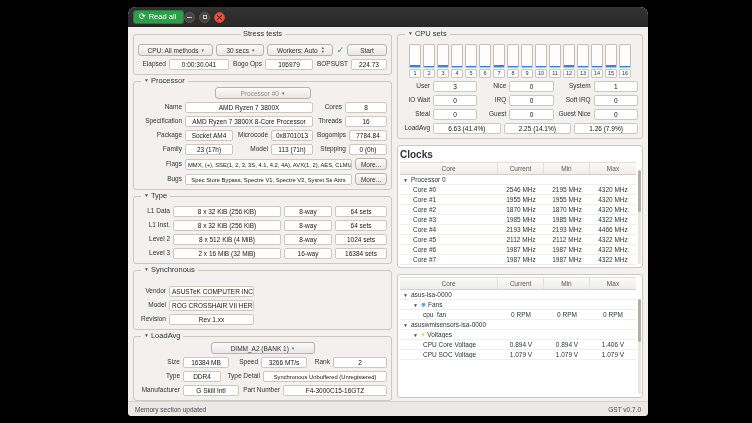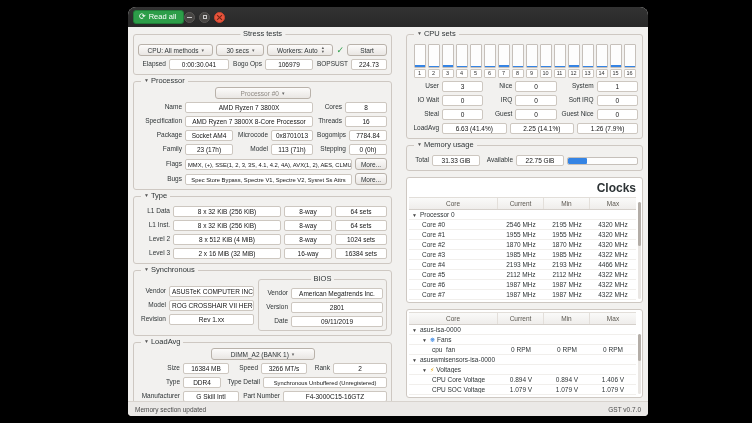--- a/index.html
+++ b/index.html
@@ -16,21 +16,21 @@
   .winbtns{display:flex;gap:4px;align-items:center}
   .wbtn{width:11px;height:11px;border-radius:50%;display:flex;align-items:center;justify-content:center;cursor:pointer}
   .wbtn.min,.wbtn.max{background:#474543;border:1px solid #5b5957}
   .wbtn.close{background:#e9543d;border:1px solid #c9472f}
   .g-min{width:5px;height:1px;background:#c8c8c8}
   .g-max{width:4px;height:4px;border:1px solid #c8c8c8}
   .g-close{position:relative;width:7px;height:7px}
   .g-close::before,.g-close::after{content:"";position:absolute;left:3px;top:0;width:1px;height:7px;background:#6e2413}
   .g-close::before{transform:rotate(45deg)}.g-close::after{transform:rotate(-45deg)}
   
-  .content{flex:1;display:flex;gap:14px;padding:6px 5px 3px;overflow:hidden}
+  .content{flex:1;display:flex;gap:5px;padding:6px 5px 3px;overflow:hidden}
   .col-left{width:259px;flex:0 0 auto;display:flex;flex-direction:column}
   .col-right{flex:1;display:flex;flex-direction:column;min-width:0}
   .section{position:relative;border:1px solid #cec8c2;border-radius:3px;margin-top:6px;padding:7px 4px 4px;flex:0 0 auto}
   .section.first{margin-top:1px}
   .sec-title{position:absolute;top:-5px;left:7px;background:#f2f1ef;padding:0 3px;font-size:7.5px;color:#2e3436;
     display:flex;align-items:center;gap:2px;line-height:1;cursor:pointer;white-space:nowrap}
   .sec-title.centered{left:50%;transform:translateX(-50%)}
   .exp-tri{font-size:5px;color:#555;line-height:1}
   .row{display:flex;align-items:center;gap:3px;margin-top:3px;min-width:0}
   .row.tight{margin-top:2px}
@@ -57,21 +57,21 @@
   .trough{width:100%;height:24px;border:1px solid #c6c0ba;background:#fdfdfd;position:relative;border-radius:1px;overflow:hidden}
   .mfill{position:absolute;bottom:0;left:0;width:100%;background:#3584e4}
   .mnum{width:100%;height:9px;border:1px solid #cdc7c0;border-radius:1px;background:#fff;font-size:5.5px;
     text-align:center;line-height:7px;color:#333;overflow:hidden}
   
   .progress{flex:1;height:8px;border:1px solid #c6c0ba;border-radius:2px;background:#fdfdfd;overflow:hidden;align-self:center}
   .pfill{height:100%;background:#3584e4;border-radius:1px}
   
   .table-sec{background:#fff;padding:2px 6px 2px 2px;display:flex;flex-direction:column;overflow:hidden}
   .table-sec.fill{flex:1 1 auto;min-height:0}
-  .table-title{text-align:right;font-size:12px;font-weight:bold;color:#2e3436;padding:1px 0 2px;flex:0 0 auto}
+  .table-title{text-align:left;font-size:10px;font-weight:bold;color:#2e3436;padding:1px 0 2px;flex:0 0 auto}
   .thead{display:flex;border-top:1px solid #e2ded9;border-bottom:1px solid #d5d0cb;background:linear-gradient(#fafaf9,#efedeb);flex:0 0 auto}
   .th{font-size:6.5px;color:#5a564f;text-align:center;padding:2px 0;border-right:1px solid #e3dfda;width:46px;flex:0 0 auto}
   .th.thn{flex:1 1 auto;width:auto}
   .th:last-child{border-right:none}
   .tbody{flex:1 1 auto;min-height:0;overflow:hidden}
   .trow{display:flex;align-items:center;height:10px;border-bottom:1px solid #f1efec;background:#fff}
   .tname{flex:1 1 auto;display:flex;align-items:center;gap:2px;font-size:6.5px;color:#2e3436;white-space:nowrap;overflow:hidden;min-width:0}
   .tval{width:46px;flex:0 0 auto;font-size:6.5px;color:#2e3436;text-align:center;white-space:nowrap;overflow:hidden}
   .exp{font-size:5px;color:#444;margin-right:1px}
   .ticon{font-size:6px;line-height:1}
@@ -242,37 +242,20 @@
             </div>
             <div class="row">
               <span class="lbl" style="flex-basis:28px">Model</span>
               <div class="entry fx">ROG CROSSHAIR VII HERO</div>
             </div>
             <div class="row">
               <span class="lbl" style="flex-basis:28px">Revision</span>
               <div class="entry fx">Rev 1.xx</div>
             </div>
           </div>
-          <div class="subframe">
-            <div class="sec-title centered">
-              <span>BIOS</span>
-            </div>
-            <div class="row tight">
-              <span class="lbl" style="flex-basis:26px">Vendor</span>
-              <div class="entry fx">American Megatrends Inc.</div>
-            </div>
-            <div class="row">
-              <span class="lbl" style="flex-basis:26px">Version</span>
-              <div class="entry fx">2801</div>
-            </div>
-            <div class="row">
-              <span class="lbl" style="flex-basis:26px">Date</span>
-              <div class="entry fx">09/11/2019</div>
-            </div>
-          </div>
         </div>
       </div>
 
       <div class="section">
         <div class="sec-title">
           <span class="exp-tri">▼</span>
           <span>LoadAvg</span>
         </div>
         <div class="sel-row">
           <div class="combo" style="width:104px">
@@ -434,35 +417,20 @@
           <div class="entry fx">0</div>
         </div>
         <div class="row">
           <span class="lbl" style="flex-basis:28px">LoadAvg</span>
           <div class="entry fx">6.63 (41.4%)</div>
           <div class="entry fx">2.25 (14.1%)</div>
           <div class="entry fx">1.26 (7.9%)</div>
         </div>
       </div>
 
-      <div class="section">
-        <div class="sec-title">
-          <span class="exp-tri">▼</span>
-          <span>Memory usage</span>
-        </div>
-        <div class="row tight">
-          <span class="lbl" style="flex-basis:18px">Total</span>
-          <div class="entry" style="flex:0 0 48px">31.33 GiB</div>
-          <span class="lbl" style="flex-basis:30px">Available</span>
-          <div class="entry" style="flex:0 0 48px">22.75 GiB</div>
-          <div class="progress">
-            <div class="pfill" style="width: 27%;"></div>
-          </div>
-        </div>
-      </div>
 
       <div class="section table-sec">
         <div class="table-title">Clocks</div>
         <div class="thead">
           <div class="th thn">Core</div>
           <div class="th">Current</div>
           <div class="th">Min</div>
           <div class="th">Max</div>
         </div>
         <div class="tbody">

